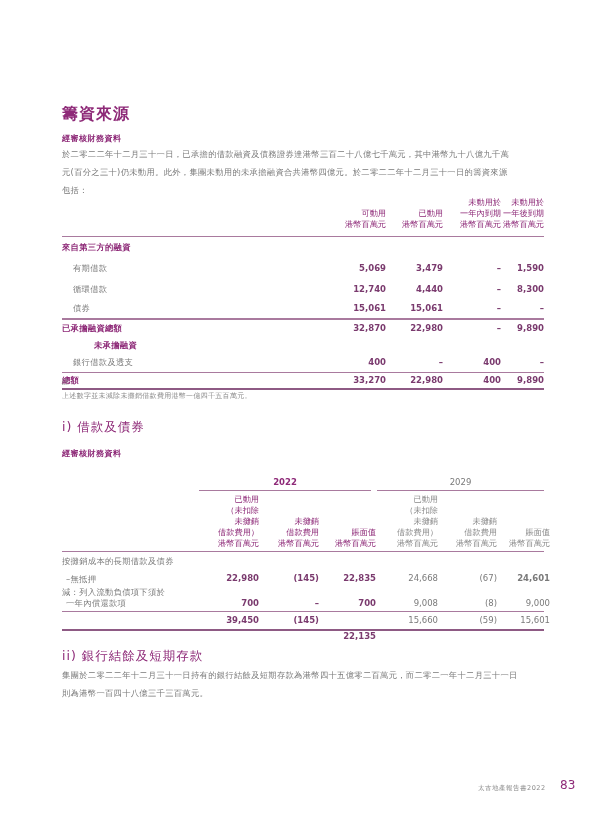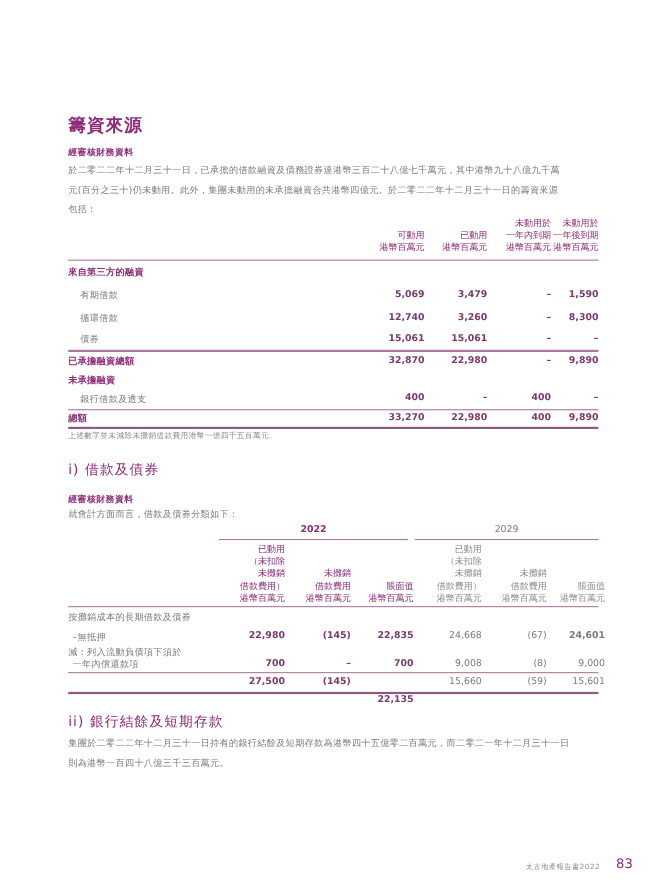--- a/index.html
+++ b/index.html
@@ -125,40 +125,40 @@
     <div class="row">
       <span class="lbl ind">有期借款</span>
       <span class="num c1">5,069</span>
       <span class="num c2">3,479</span>
       <span class="num c3">–</span>
       <span class="num c4">1,590</span>
     </div>
     <div class="row">
       <span class="lbl ind">循環借款</span>
       <span class="num c1">12,740</span>
-      <span class="num c2">3,260</span>
+      <span class="num c2">4,440</span>
       <span class="num c3">–</span>
       <span class="num c4">8,300</span>
     </div>
     <div class="row" style="height:18px;">
       <span class="lbl ind" style="top:3px;">債券</span>
       <span class="num c1" style="top:3px;">15,061</span>
       <span class="num c2" style="top:3px;">15,061</span>
       <span class="num c3" style="top:3px;">–</span>
       <span class="num c4" style="top:3px;">–</span>
     </div>
     <div class="rule-thin" style="height:2px;"></div>
     <div class="row" style="height:17px;">
       <span class="lbl bold" style="top:3px;">已承擔融資總額</span>
       <span class="num c1" style="top:3px;">32,870</span>
       <span class="num c2" style="top:3px;">22,980</span>
       <span class="num c3" style="top:3px;">–</span>
       <span class="num c4" style="top:3px;">9,890</span>
     </div>
-    <div class="row" style="height:17px;">
+    <div class="row" style="height:17px;margin-left:32px;">
       <span class="lbl bold" style="top:3px;">未承擔融資</span>
     </div>
     <div class="row" style="height:18px;">
       <span class="lbl ind" style="top:3px;">銀行借款及透支</span>
       <span class="num c1" style="top:3px;">400</span>
       <span class="num c2" style="top:3px;">–</span>
       <span class="num c3" style="top:3px;">400</span>
       <span class="num c4" style="top:3px;">–</span>
     </div>
     <div class="rule-thin"></div>
@@ -170,21 +170,20 @@
       <span class="num c4" style="top:2px;">9,890</span>
     </div>
     <div class="rule-thick"></div>
   </div>
 
   <div class="note-lbl">註：</div>
   <div class="note-txt">上述數字並未減除未攤銷借款費用港幣一億四千五百萬元。</div>
 
   <div class="h2" style="top:419px;">i) 借款及債券</div>
   <div class="sub" style="top:448px;">經審核財務資料</div>
-  <div class="para" style="top:458px;">就會計方面而言，借款及債券分類如下：</div>
 
   <div class="t2">
     <div class="yr y22">2022</div>
     <div class="yr y21">2029</div>
 
     <div class="hcol p d1">
       <span>已動用</span>
         <span>（未扣除</span>
         <span>未攤銷</span>
         <span>借款費用）</span>
@@ -242,21 +241,21 @@
     <div class="lbl ind" style="top:120px;">一年內償還款項</div>
     <span class="num b d1" style="top:121px;">700</span>
     <span class="num b d2" style="top:121px;">–</span>
     <span class="num b d3" style="top:121px;">700</span>
     <span class="num g d4" style="top:121px;">9,008</span>
     <span class="num g d5" style="top:121px;">(8)</span>
     <span class="num g d6" style="top:121px;">9,000</span>
 
     <div class="rule-thin" style="top:134px;"></div>
 
-    <span class="num b d1" style="top:138px;">27,500</span>
+    <span class="num b d1" style="top:138px;">39,450</span>
     <span class="num b d2" style="top:138px;">(145)</span>
     <span class="num b d3" style="top:154px;">22,135</span>
     <span class="num g d4" style="top:138px;">15,660</span>
     <span class="num g d5" style="top:138px;">(59)</span>
     <span class="num g d6" style="top:138px;">15,601</span>
 
     <div class="rule-thick" style="top:152px;"></div>
   </div>
 
   <div class="h2" style="top:648px;">ii) 銀行結餘及短期存款</div>

